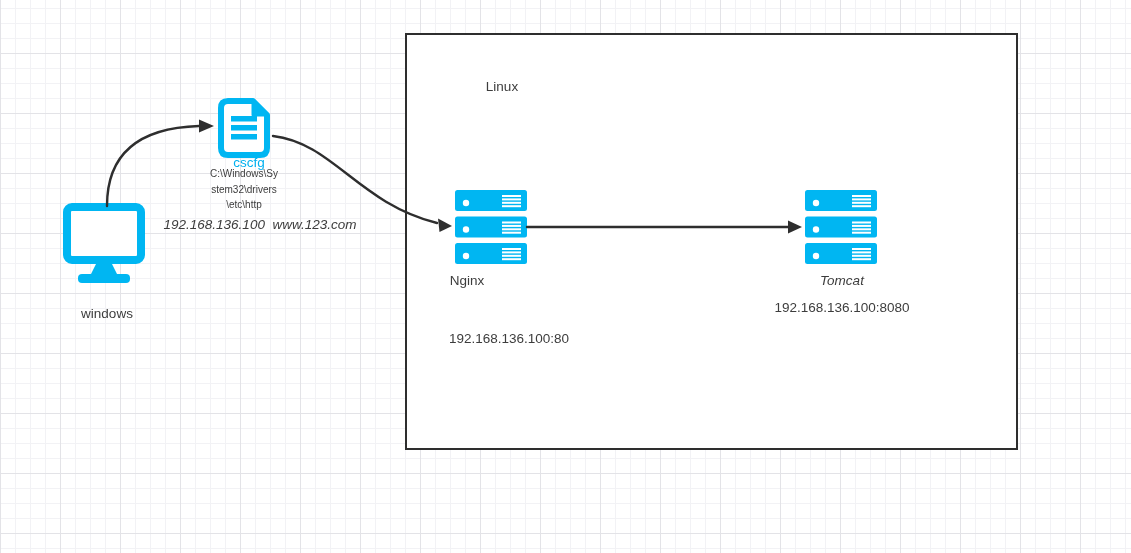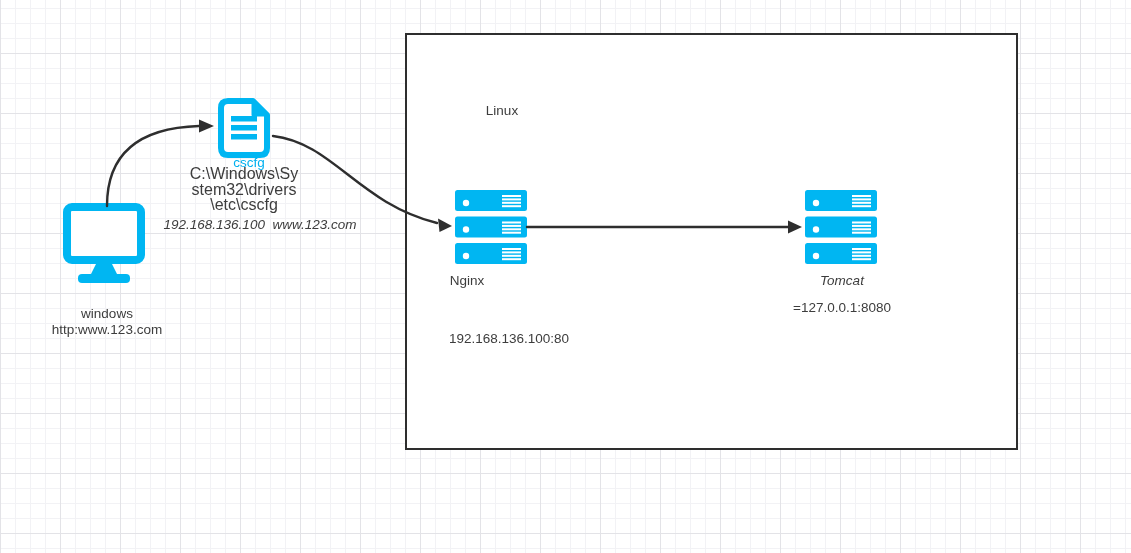--- a/index.html
+++ b/index.html
@@ -24,25 +24,25 @@
     line-height: 16px;
     text-align: center;
     color: #3d3d3d;
     white-space: nowrap;
   }
   .linux-box {
     left: 405px; top: 33px; width: 613px; height: 417px;
     background: #ffffff;
     border: 2px solid #2e2e2e;
   }
-  .linux-label { left: 462px; top: 79px; width: 80px; margin-top: 24px; }
+  .linux-label { left: 462px; top: 79px; width: 80px; }
   .accent-text { color: #00b0ef; }
   .path-block {
     left: 179px; top: 166px; width: 130px;
-    font-size: 16px; line-height: 15.5px; text-align: center;
+    font-size: 10px; line-height: 15.5px; text-align: center;
   }
   .mapping-line { left: 148px; top: 217px; width: 224px; white-space: pre; font-style: italic; }
   svg { display: block; }
   .arrow-layer { left: 0; top: 0; pointer-events: none; z-index: 10; }
 </style>
 </head>
 <body>
 
 <div class="abs linux-box"></div>
 <div class="abs lbl linux-label">Linux</div>
@@ -51,39 +51,38 @@
   <span>
     <svg width="82" height="82" viewBox="0 0 82 82">
       <rect x="4" y="4" width="74" height="53" rx="5" fill="#ffffff" stroke="#00b6f2" stroke-width="8"></rect>
       <path d="M33,61 L49,61 L54,71 L28,71 Z" fill="#00b6f2"></path>
       <rect x="15" y="71" width="52" height="9" rx="4" fill="#00b6f2"></rect>
     </svg>
   </span>
 </div>
 <div class="abs lbl" style="left:27px; top:278px; width:160px;margin-top:28px;">
   <div>windows</div>
-  <div>http:www.123.com</div>
 </div>
 
 <div class="abs" style="left:216px; top:97px;">
   <span>
     <svg width="56" height="62" viewBox="0 0 56 62">
       <path d="M37,4 L12,4 Q5,4 5,11 L5,51 Q5,58 12,58 L44,58 Q51,58 51,51 L51,18 Z" fill="#ffffff" stroke="#00b6f2" stroke-width="6" stroke-linejoin="round"></path>
       <path d="M37,4 L51,18 L37,18 Z" fill="#00b6f2" stroke="#00b6f2" stroke-width="3" stroke-linejoin="round"></path>
       <rect x="15" y="19" width="26" height="5.5" fill="#00b6f2"></rect>
       <rect x="15" y="28" width="26" height="5.5" fill="#00b6f2"></rect>
       <rect x="15" y="37" width="26" height="5.5" fill="#00b6f2"></rect>
     </svg>
   </span>
 </div>
 <div class="abs lbl accent-text" style="left:214px; top:155px; width:70px;">cscfg</div>
 <div class="abs path-block">
   <div>C:\Windows\Sy</div>
   <div>stem32\drivers</div>
-  <div>\etc\cscfg</div>
+  <div>\etc\http</div>
 </div>
 <div class="abs lbl mapping-line">192.168.136.100  www.123.com</div>
 
 <div class="abs" style="left:455px; top:190px;">
   <span>
     <svg width="72" height="74" viewBox="0 0 72 74">
       <g>
         <rect x="0" y="0" width="72" height="21" rx="2.5" fill="#00b6f2"></rect>
         <circle cx="11" cy="13" r="3.2" fill="#ffffff"></circle>
         <rect x="47" y="5" width="19" height="2" fill="#ffffff"></rect>
@@ -138,21 +137,21 @@
         <rect x="47" y="58" width="19" height="2" fill="#ffffff"></rect>
           <rect x="47" y="61.4" width="19" height="2" fill="#ffffff"></rect>
           <rect x="47" y="64.8" width="19" height="2" fill="#ffffff"></rect>
           <rect x="47" y="68.2" width="19" height="2" fill="#ffffff"></rect>
       </g>
     </svg>
   </span>
 </div>
 <div class="abs lbl" style="left:792px; top:273px; width:100px;font-style:italic;">Tomcat</div>
 <div class="abs lbl" style="left:762px; top:300px; width:160px;">
-  <div>=127.0.0.1:8080</div>
+  <div>192.168.136.100:8080</div>
 </div>
 
 <svg class="abs arrow-layer" width="1131" height="553" viewBox="0 0 1131 553">
   <g stroke="#2e2e2e" stroke-width="2.4" fill="none" stroke-linecap="round">
     <path d="M107,206 C107,158 134,128 199,126"></path>
     <path d="M273,136 C333,143 358,203 437,223"></path>
     <path d="M527,227 L788,227"></path>
   </g>
   <g fill="#2e2e2e" stroke="none">
     <polygon points="214,126 199,119.5 199,132.5"></polygon>

